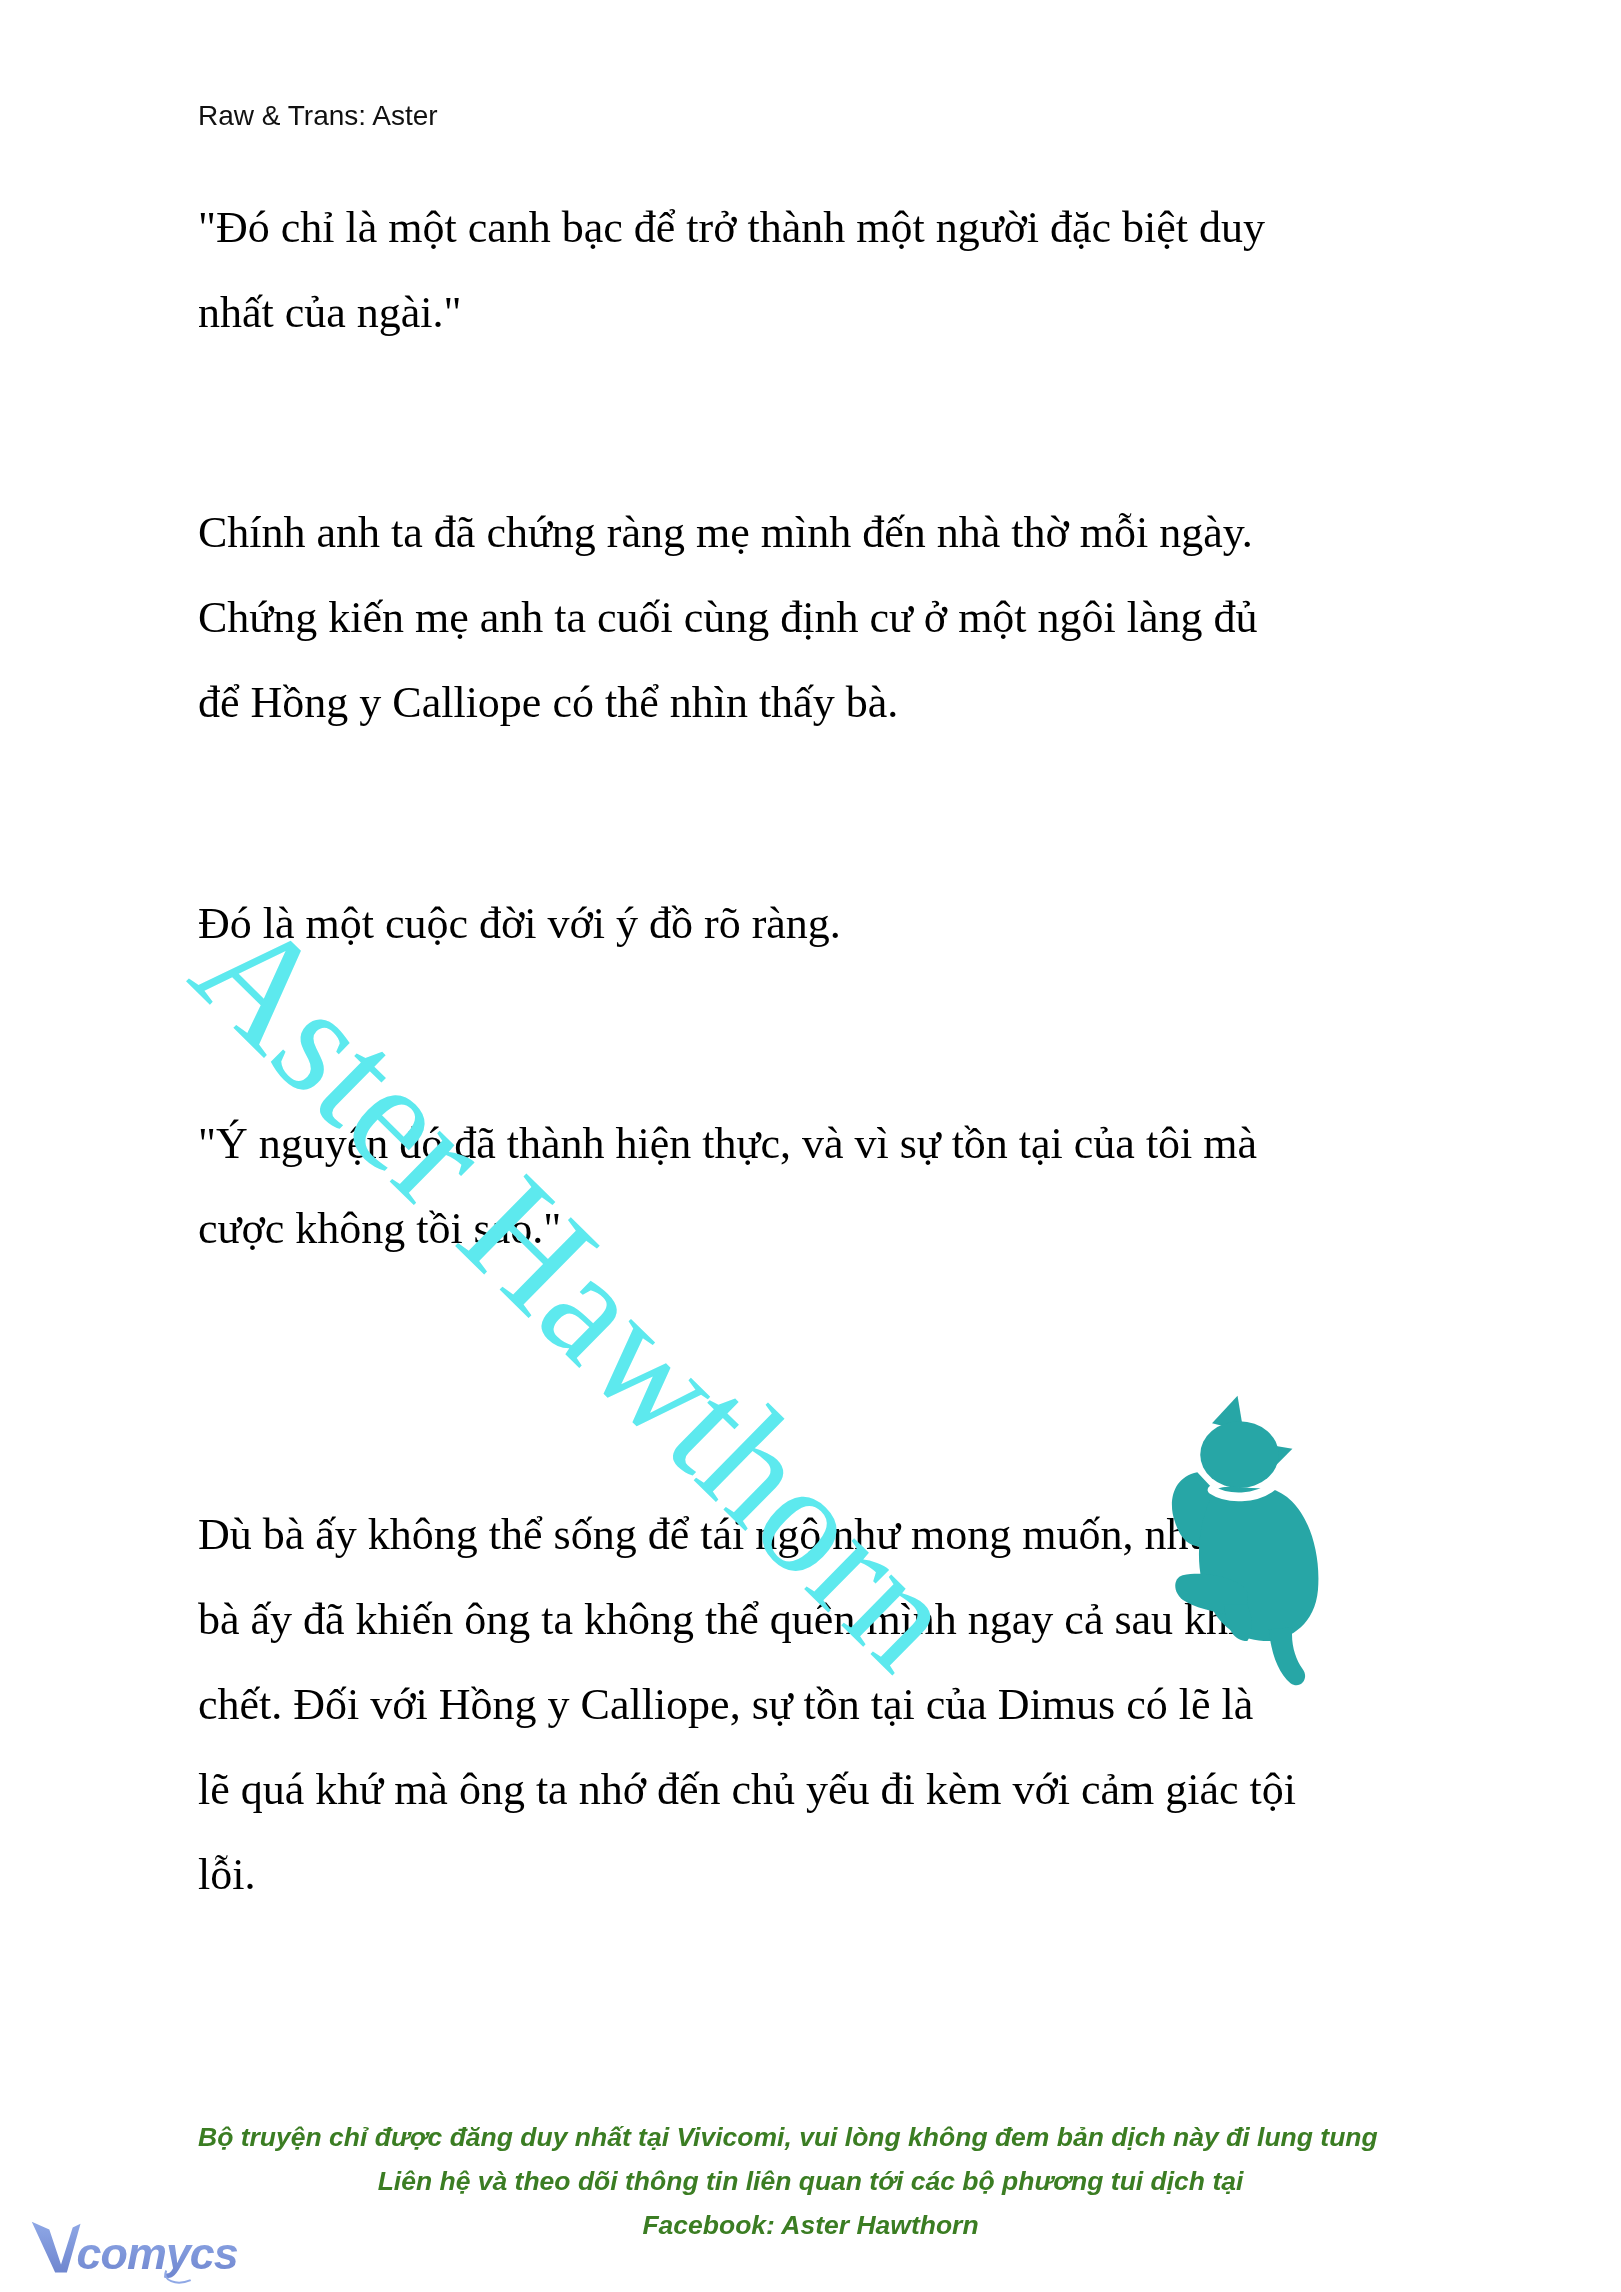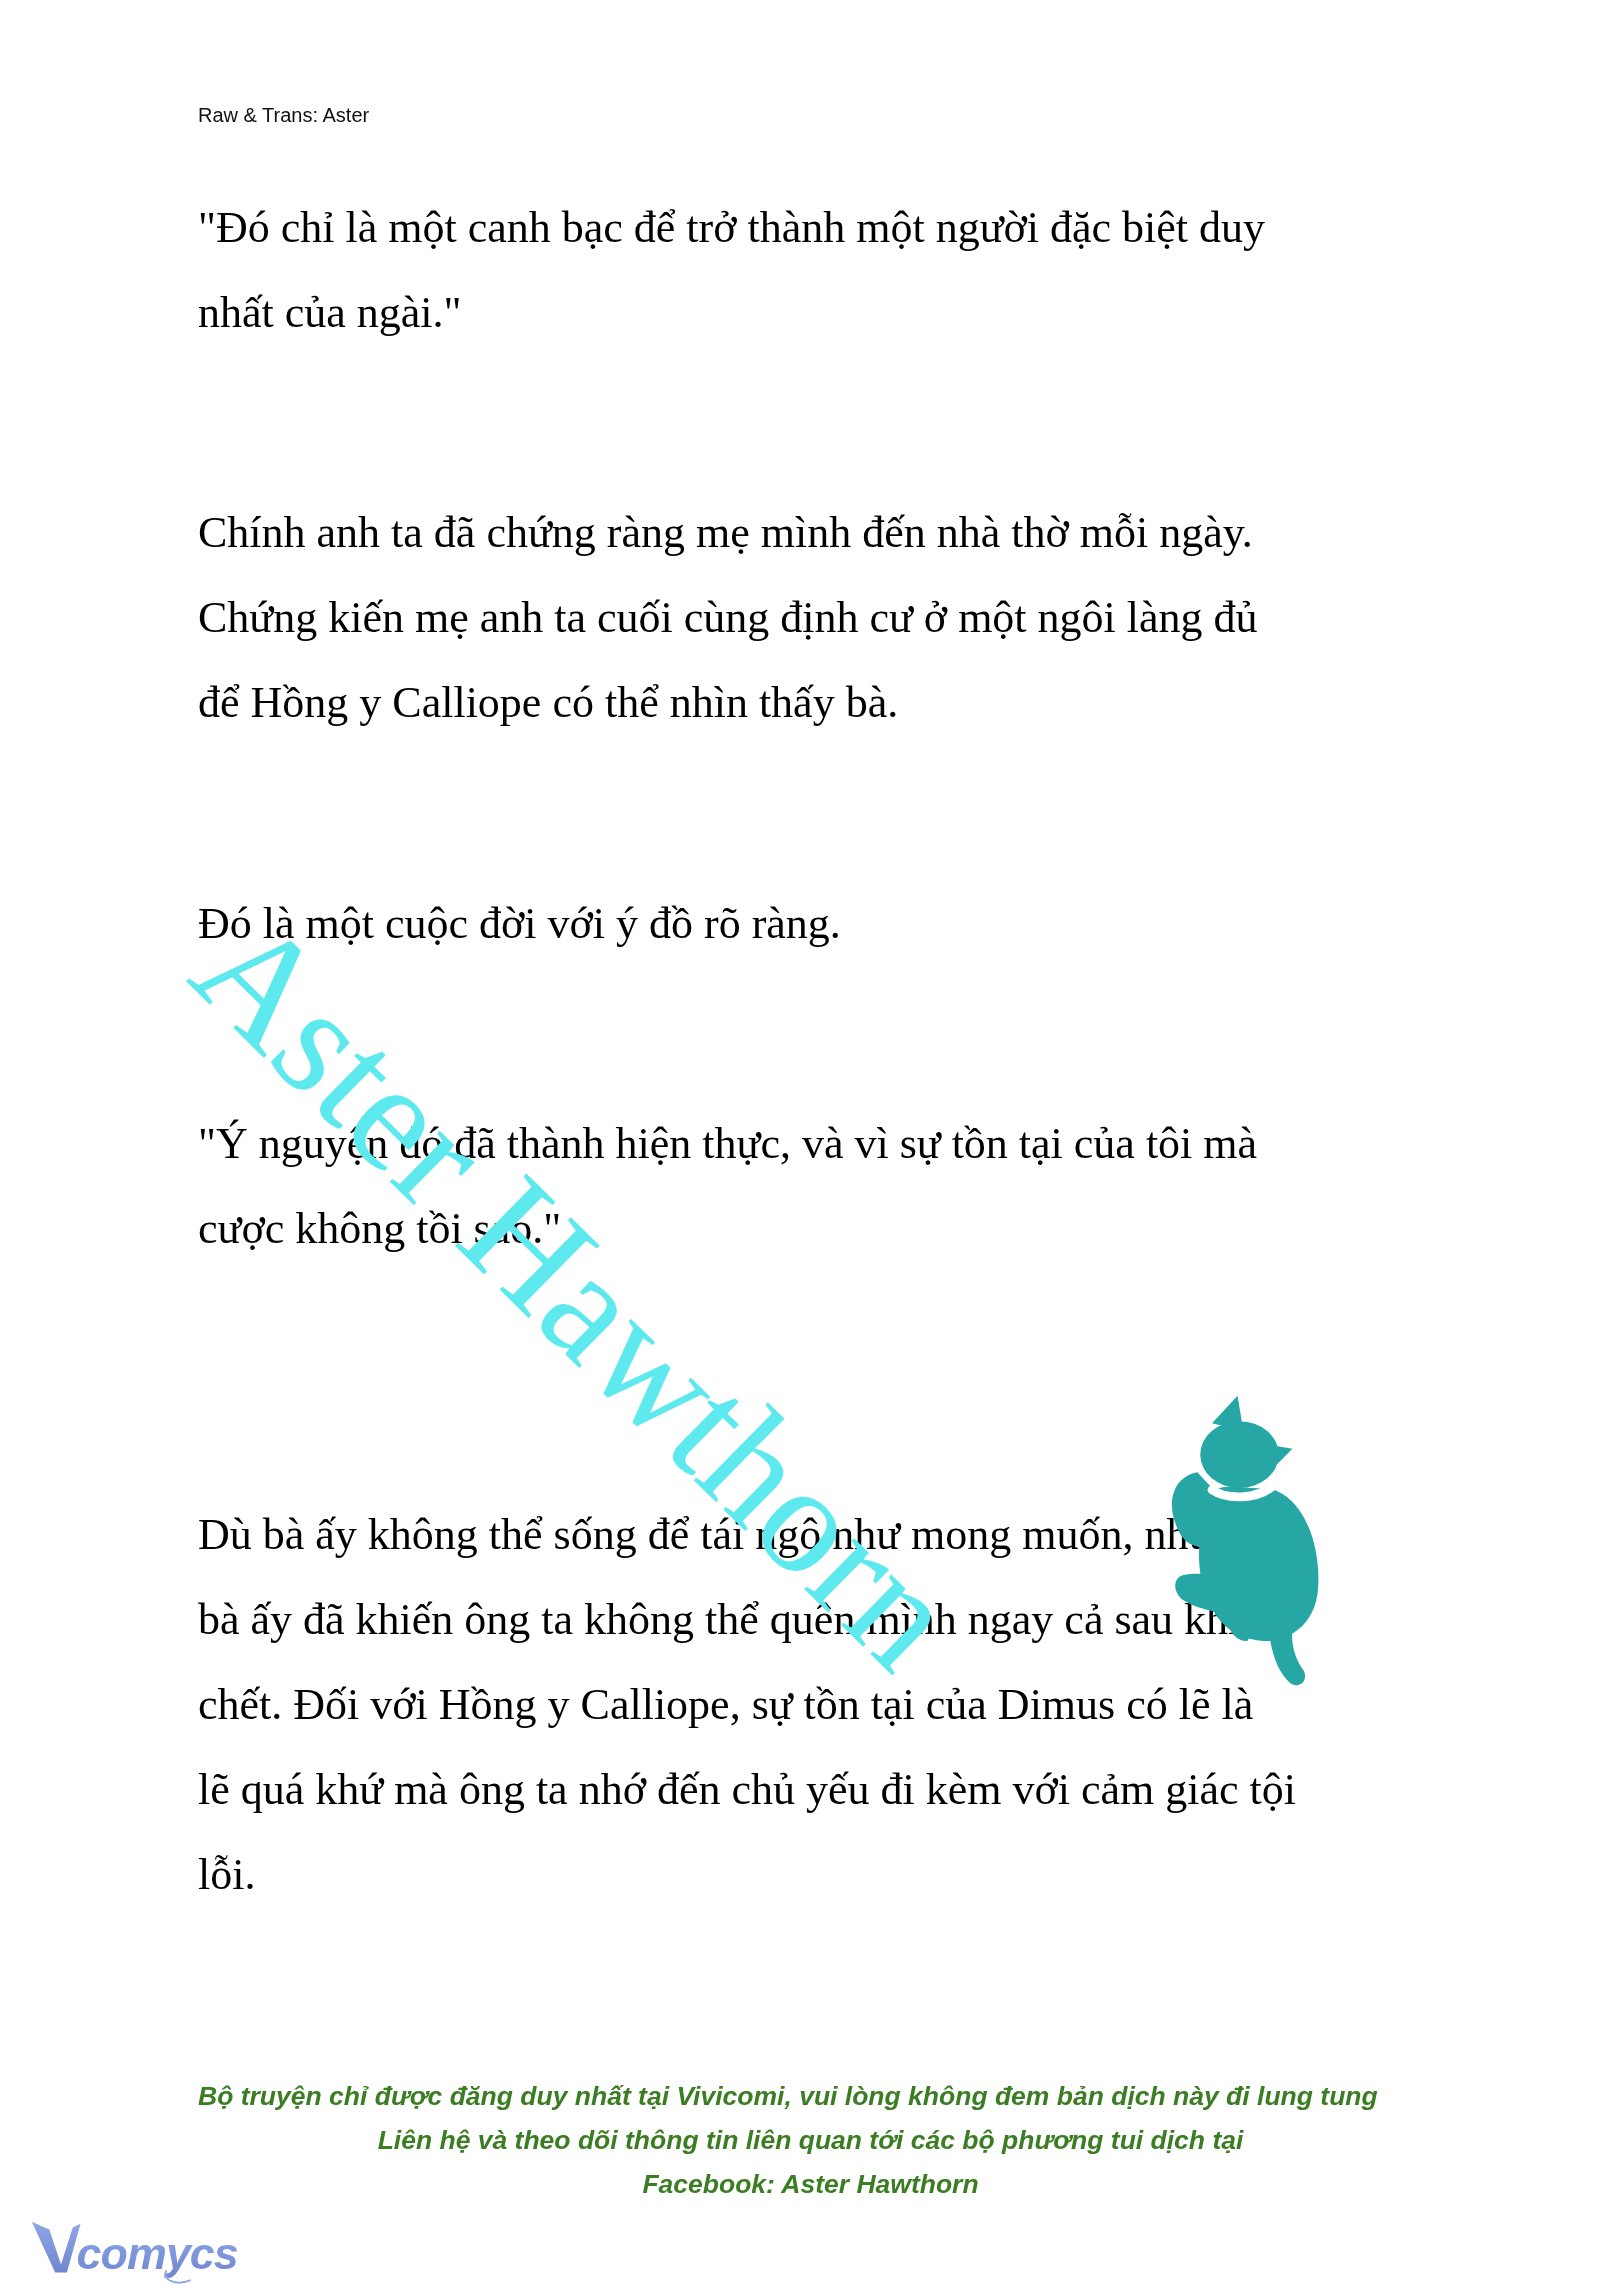--- a/index.html
+++ b/index.html
@@ -1,21 +1,21 @@
 <!DOCTYPE html>
 <html><head>
 <meta charset="utf-8">
 <style>
   html, body { margin:0; padding:0; }
   body {
     width:1621px; height:2293px; background:#ffffff; position:relative; overflow:hidden;
   }
   .header {
     position:absolute; left:198px; top:99px;
-    font-family:"Liberation Sans", sans-serif; font-size:20px; color:#111; line-height:33px;
+    font-family:"Liberation Sans", sans-serif; font-size:28px; color:#111; line-height:33px;
   }
   .body-text {
     position:absolute; left:198px; width:1274px;
     font-family:"Liberation Serif", serif; font-size:44px; color:#000;
     line-height:85px;
   }
   .body-text .line { display:block; white-space:nowrap; height:85px; }
   .watermark {
     position:absolute; left:221px; top:943px; width:1274px;
     transform-origin:0 50%; transform:rotate(44.5deg);
@@ -23,21 +23,21 @@
     white-space:nowrap; line-height:1; pointer-events:none; z-index:2;
     margin-top:-77px;
   }
   .cat { position:absolute; left:1153px; top:1384px; width:172px; height:309px; z-index:3; }
   .footer {
     position:absolute; left:0; width:1621px; top:2074px;
     font-family:"Liberation Sans", sans-serif; font-style:italic; font-weight:bold;
     font-size:26.5px; color:#3b7d23; text-align:center; line-height:44px;
   }
   .footer .fl { display:block; }
-  .footer .fl.first { text-align:left; padding-left:198px; }
+  .footer .fl.first { text-align:left; padding-left:198px;margin-top:41px; }
   .logo { position:absolute; left:29px; top:2210px; width:221px; height:78px; }
 </style>
 </head>
 <body>
 
 <div class="header">Raw &amp; Trans: Aster</div>
 
 <div class="body-text" style="top:185px">
   <span class="line">"Đó chỉ là một canh bạc để trở thành một người đặc biệt duy</span>
   <span class="line">nhất của ngài."</span>

